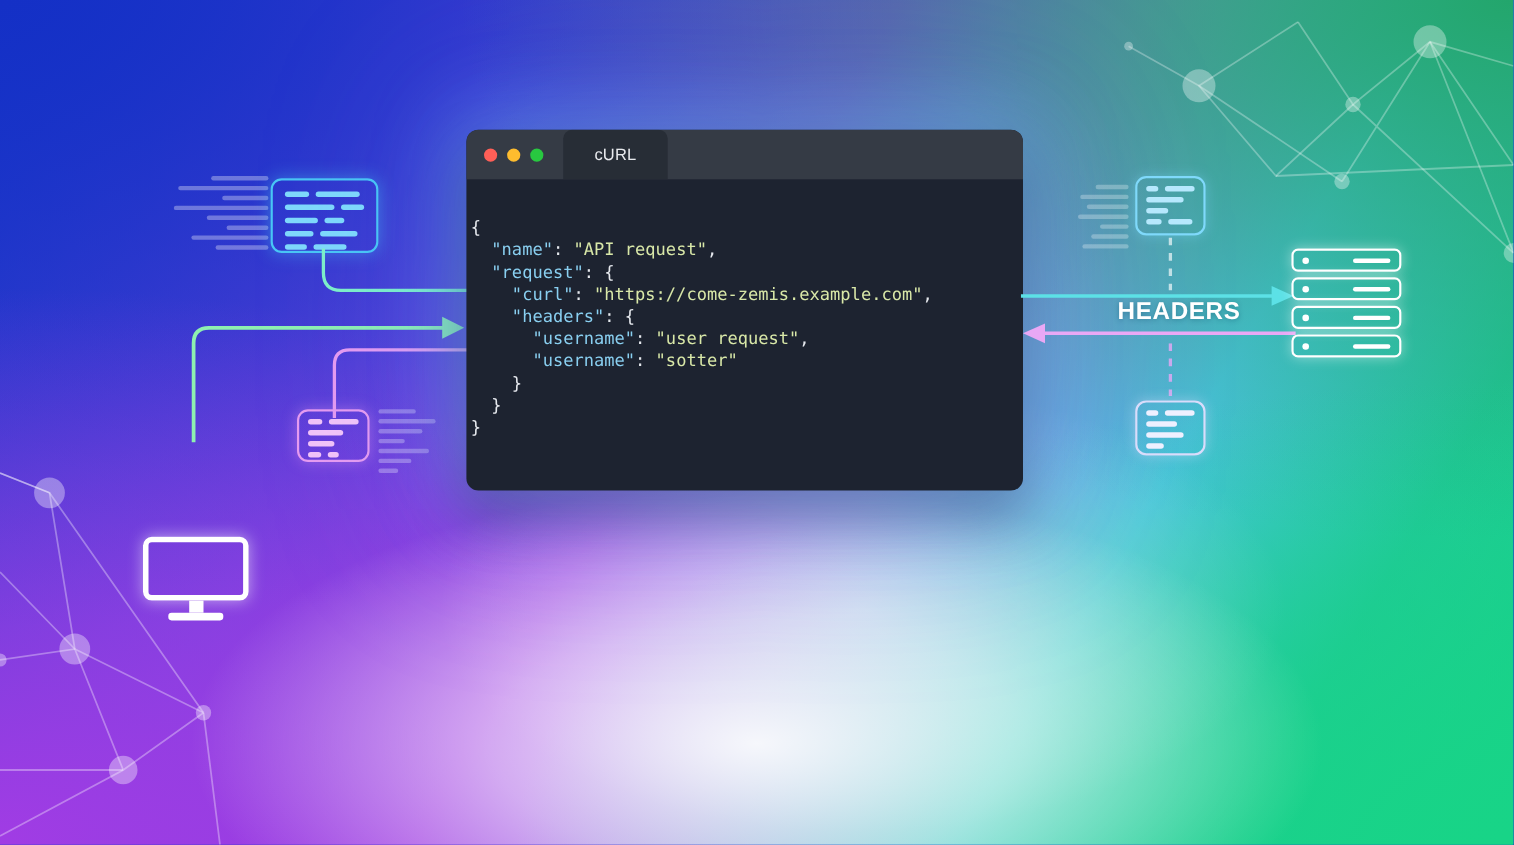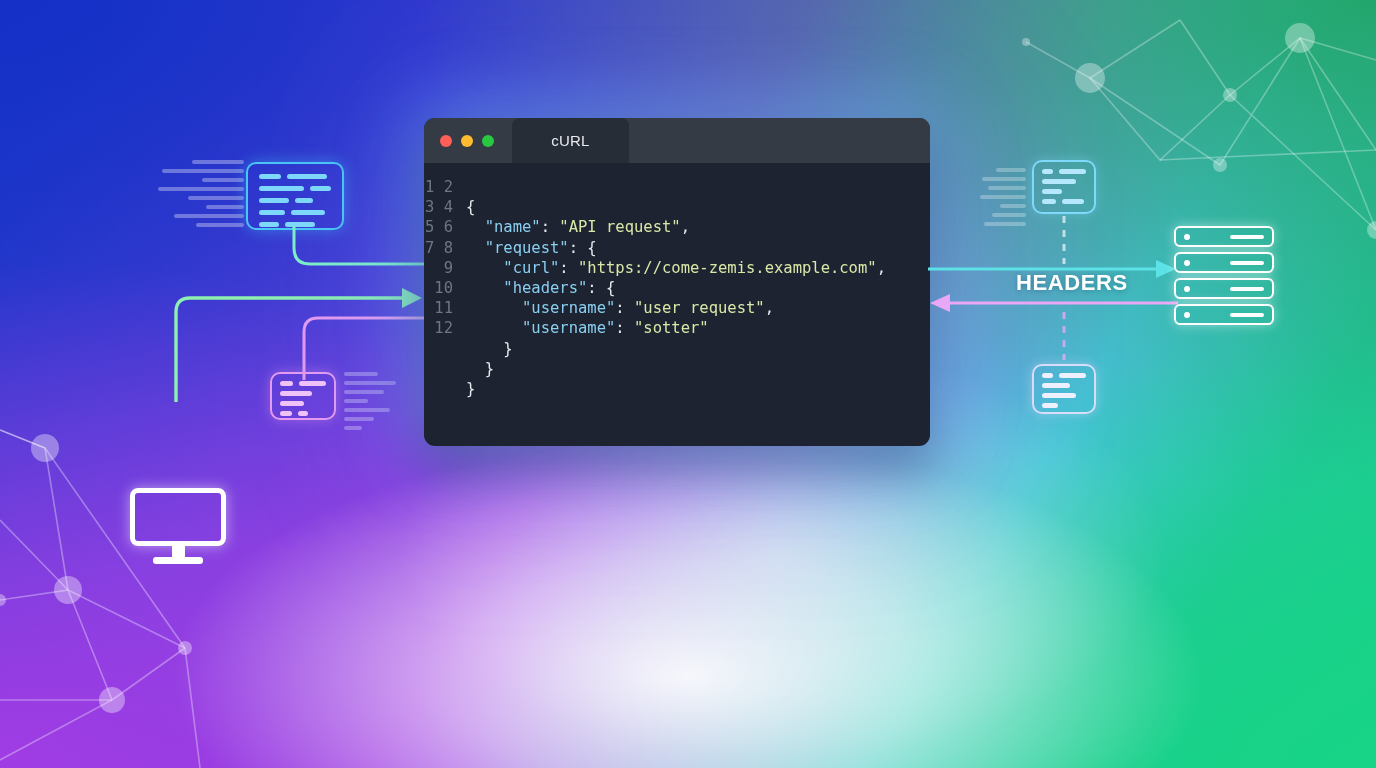--- a/index.html
+++ b/index.html
@@ -49,21 +49,21 @@
     position:absolute; left:424px; top:118px; width:506px; height:328px;
     background:#1d2330; border-radius:11px;
     box-shadow:0 0 70px 14px rgba(120,200,255,.40), 0 0 160px 40px rgba(90,160,255,.20),
                0 22px 48px rgba(8,14,40,.45);
     overflow:hidden;
   }
   #titlebar{ height:45px; background:#353b45; display:flex; align-items:flex-end; position:relative; }
   .dots{ position:absolute; left:16px; top:17px; display:flex; gap:9px; }
   .dots span{ width:12px; height:12px; border-radius:50%; display:block; }
   .tab{
-    margin-left:88px; height:45px; width:117px; background:#272d36;
+    margin-left:88px; height:45px; width:95px; background:#272d36;
     border-radius:8px 8px 0 0; color:#e8eaee; font-size:15px;
     display:flex; align-items:center; justify-content:center; letter-spacing:.2px;
   }
   #code-body{ display:flex; padding:14px 0 0 0; height:283px; }
   #gutter{
     width:38px; text-align:right; padding-right:9px; flex:none;
     font-family:"DejaVu Sans Mono", monospace; font-size:15.5px; line-height:20.2px;
     color:#6d7684; user-select:none;
   }
   #codetext{
@@ -229,32 +229,20 @@
       <div class="dots">
         <span style="background:#ff5f57"></span>
         <span style="background:#febc2e"></span>
         <span style="background:#28c840"></span>
       </div>
       <div class="tab">
         <span>cURL</span>
       </div>
     </div>
     <div id="code-body">
-      <div id="gutter">1
-2
-3
-4
-5
-6
-7
-8
-9
-10
-11
-12</div>
       <div id="codetext"><span class="p"></span>
 <span class="p">{</span>
 <span class="p">  </span><span class="k">"name"</span><span class="p">: </span><span class="s">"API request"</span><span class="p">,</span>
 <span class="p">  </span><span class="k">"request"</span><span class="p">: {</span>
 <span class="p">    </span><span class="k">"curl"</span><span class="p">: </span><span class="s">"https://come-zemis.example.com"</span><span class="p">,</span>
 <span class="p">    </span><span class="k">"headers"</span><span class="p">: {</span>
 <span class="p">      </span><span class="k">"username"</span><span class="p">: </span><span class="s">"user request"</span><span class="p">,</span>
 <span class="p">      </span><span class="k">"username"</span><span class="p">: </span><span class="s">"sotter"</span><span class="p"></span>
 <span class="p">    }</span>
 <span class="p">  }</span>

